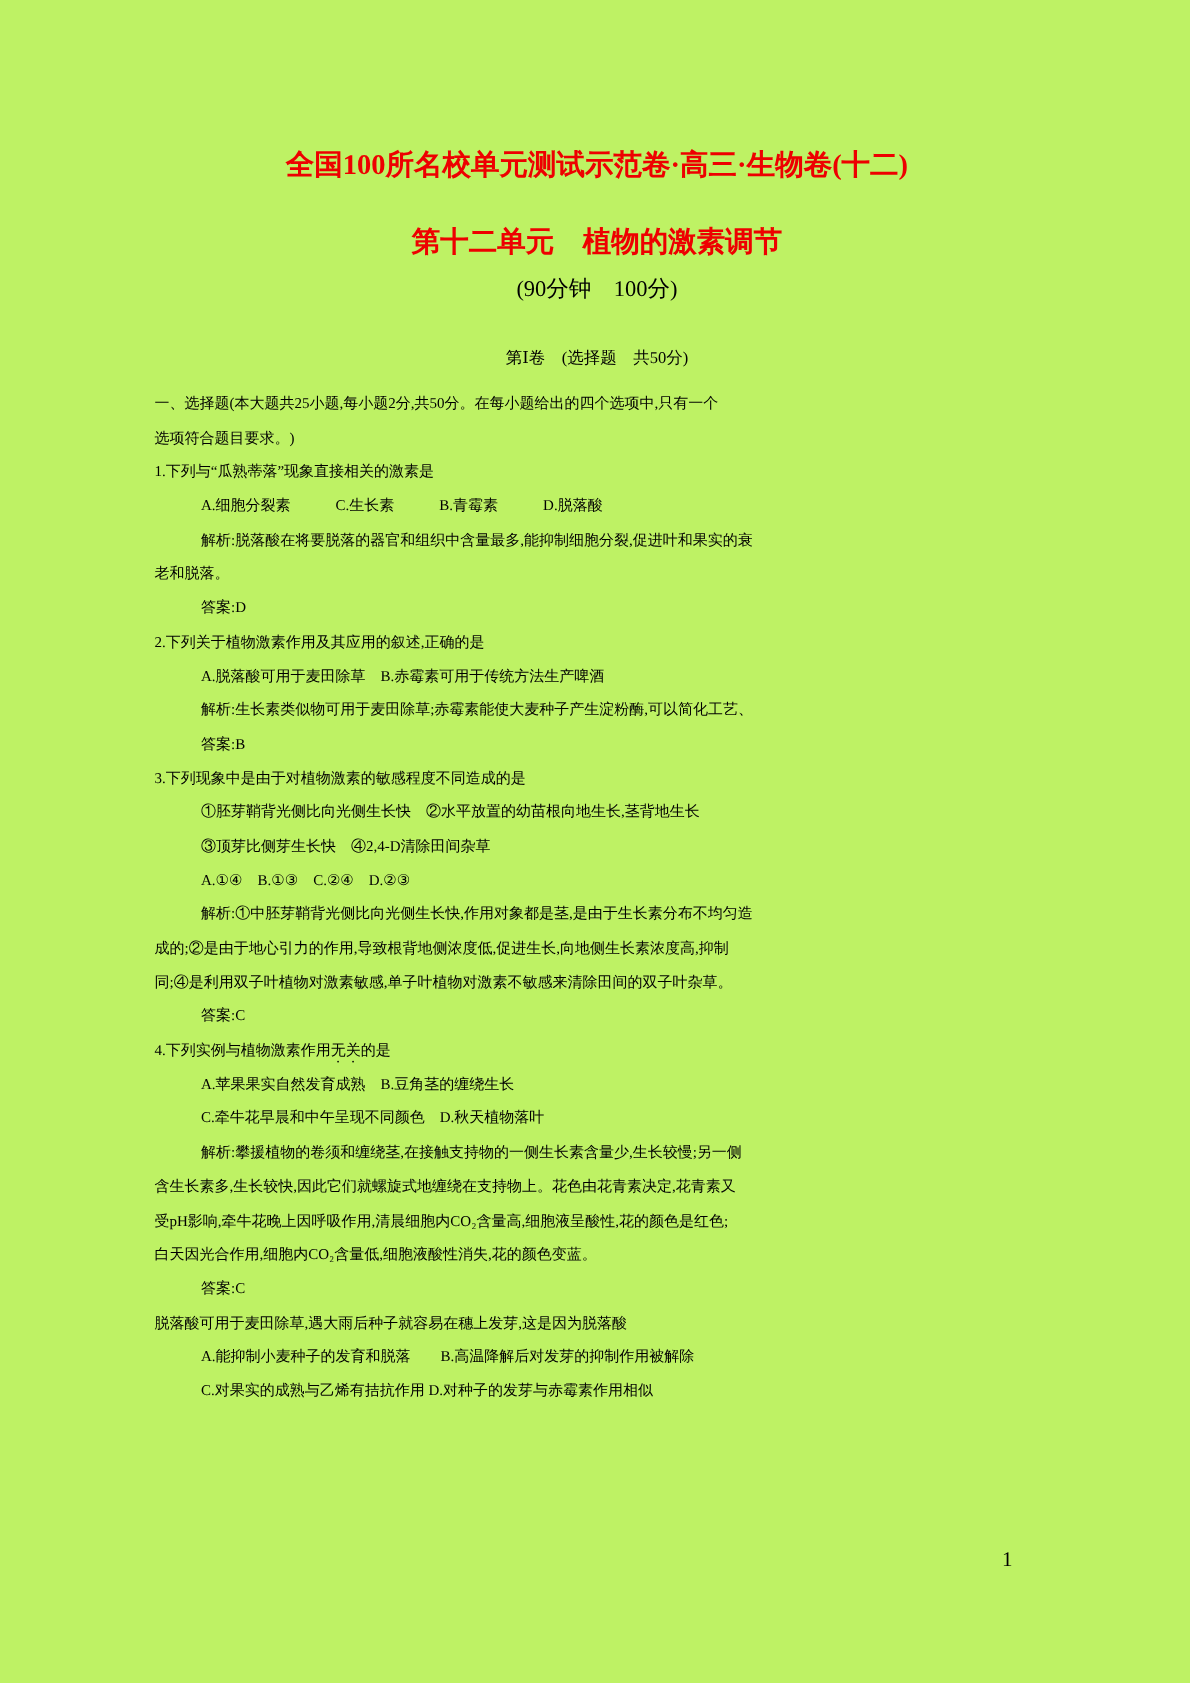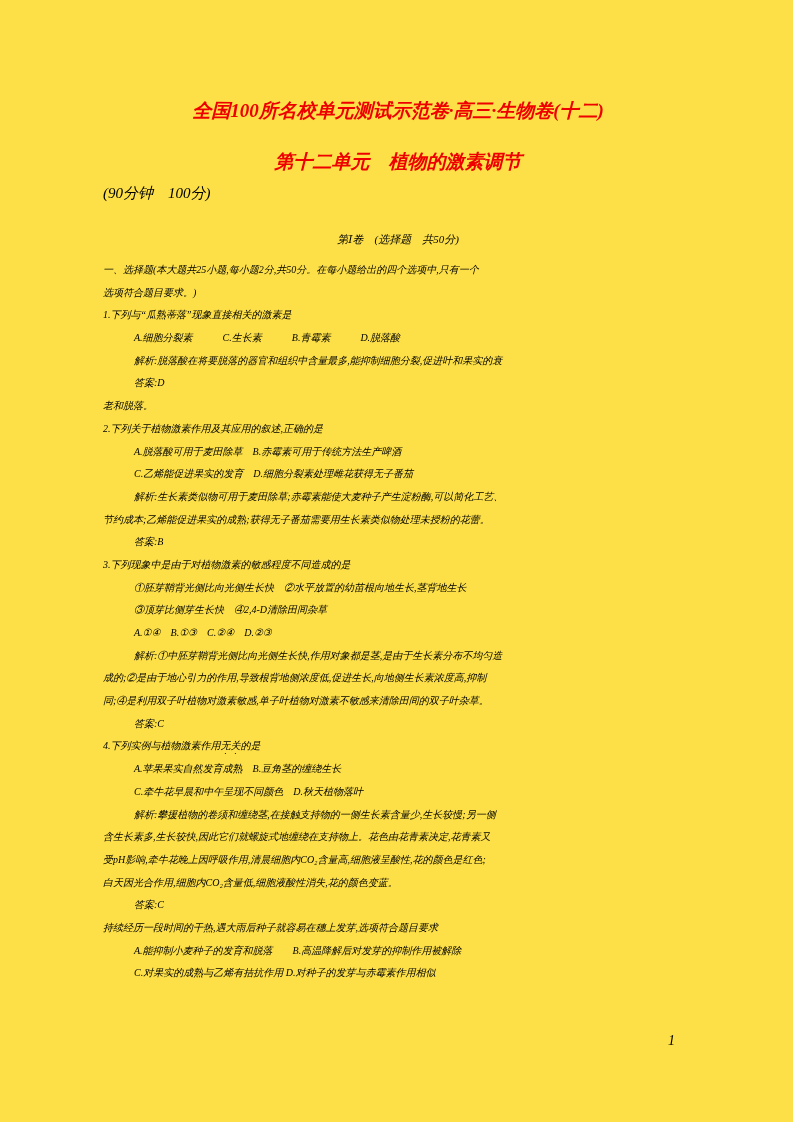--- a/index.html
+++ b/index.html
@@ -1,41 +1,41 @@
 <!DOCTYPE html>
 <html><head>
 <meta charset="utf-8">
 <style>
   html, body { margin: 0; padding: 0; background: #ffffff; }
   .page {
     position: relative;
     width: 793px;
     height: 1122px;
-    background: #fde047;
+    background: #bef264;
     font-family: "Liberation Serif", "DejaVu Serif", serif;
     color: #000000;
     overflow: hidden;
-    font-style: italic;
   }
   .text-col {
     position: absolute;
     left: 103px;
     top: 98px;
     width: 590px;
   }
   .title-main, .title-sub {
     text-align: center;
     font-weight: bold;
     font-size: 19px;
     line-height: 25px;
     color: #ee0000;
     white-space: pre;
   }
   .title-sub { margin-top: 26px; }
   .meta-line {
+    text-align: center;
     font-size: 15px;
     line-height: 21px;
     margin-top: 9px;
     color: #000000;
     white-space: pre;
   }
   .section-header {
     text-align: center;
     font-size: 11px;
     line-height: 22px;
@@ -77,43 +77,41 @@
     <div class="title-main">全国100所名校单元测试示范卷·高三·生物卷(十二)</div>
     <div class="title-sub">第十二单元　植物的激素调节</div>
     <div class="meta-line">(90分钟　100分)</div>
     <div class="section-header">第Ⅰ卷　(选择题　共50分)</div>
     <div class="doc-lines" id="doc-lines">
         <div class="line flush">一、选择题(本大题共25小题,每小题2分,共50分。在每小题给出的四个选项中,只有一个</div>
         <div class="line flush">选项符合题目要求。)</div>
         <div class="line flush">1.下列与“瓜熟蒂落”现象直接相关的激素是</div>
         <div class="line indent">A.细胞分裂素　　　C.生长素　　　B.青霉素　　　D.脱落酸</div>
         <div class="line indent">解析:脱落酸在将要脱落的器官和组织中含量最多,能抑制细胞分裂,促进叶和果实的衰</div>
+        <div class="line flush">老和脱落。</div>
         <div class="line indent">答案:D</div>
-        <div class="line flush">老和脱落。</div>
         <div class="line flush">2.下列关于植物激素作用及其应用的叙述,正确的是</div>
         <div class="line indent">A.脱落酸可用于麦田除草　B.赤霉素可用于传统方法生产啤酒</div>
-        <div class="line indent">C.乙烯能促进果实的发育　D.细胞分裂素处理雌花获得无子番茄</div>
         <div class="line indent">解析:生长素类似物可用于麦田除草;赤霉素能使大麦种子产生淀粉酶,可以简化工艺、</div>
-        <div class="line flush">节约成本;乙烯能促进果实的成熟;获得无子番茄需要用生长素类似物处理未授粉的花蕾。</div>
         <div class="line indent">答案:B</div>
         <div class="line flush">3.下列现象中是由于对植物激素的敏感程度不同造成的是</div>
         <div class="line indent">①胚芽鞘背光侧比向光侧生长快　②水平放置的幼苗根向地生长,茎背地生长</div>
         <div class="line indent">③顶芽比侧芽生长快　④2,4-D清除田间杂草</div>
         <div class="line indent">A.①④　B.①③　C.②④　D.②③</div>
         <div class="line indent">解析:①中胚芽鞘背光侧比向光侧生长快,作用对象都是茎,是由于生长素分布不均匀造</div>
         <div class="line flush">成的;②是由于地心引力的作用,导致根背地侧浓度低,促进生长,向地侧生长素浓度高,抑制</div>
         <div class="line flush">同;④是利用双子叶植物对激素敏感,单子叶植物对激素不敏感来清除田间的双子叶杂草。</div>
         <div class="line indent">答案:C</div>
         <div class="line flush"><span>4.下列实例与植物激素作用</span><span class="em-dot">无关</span><span>的是</span></div>
         <div class="line indent">A.苹果果实自然发育成熟　B.豆角茎的缠绕生长</div>
         <div class="line indent">C.牵牛花早晨和中午呈现不同颜色　D.秋天植物落叶</div>
         <div class="line indent">解析:攀援植物的卷须和缠绕茎,在接触支持物的一侧生长素含量少,生长较慢;另一侧</div>
         <div class="line flush">含生长素多,生长较快,因此它们就螺旋式地缠绕在支持物上。花色由花青素决定,花青素又</div>
         <div class="line flush">受pH影响,牵牛花晚上因呼吸作用,清晨细胞内CO₂含量高,细胞液呈酸性,花的颜色是红色;</div>
         <div class="line flush">白天因光合作用,细胞内CO₂含量低,细胞液酸性消失,花的颜色变蓝。</div>
         <div class="line indent">答案:C</div>
-        <div class="line flush">持续经历一段时间的干热,遇大雨后种子就容易在穗上发芽,选项符合题目要求</div>
+        <div class="line flush">脱落酸可用于麦田除草,遇大雨后种子就容易在穗上发芽,这是因为脱落酸</div>
         <div class="line indent">A.能抑制小麦种子的发育和脱落　　B.高温降解后对发芽的抑制作用被解除</div>
         <div class="line indent">C.对果实的成熟与乙烯有拮抗作用 D.对种子的发芽与赤霉素作用相似</div>
       </div>
   </div>
   <div class="page-num">1</div>
 </div>
 
 </body></html>

